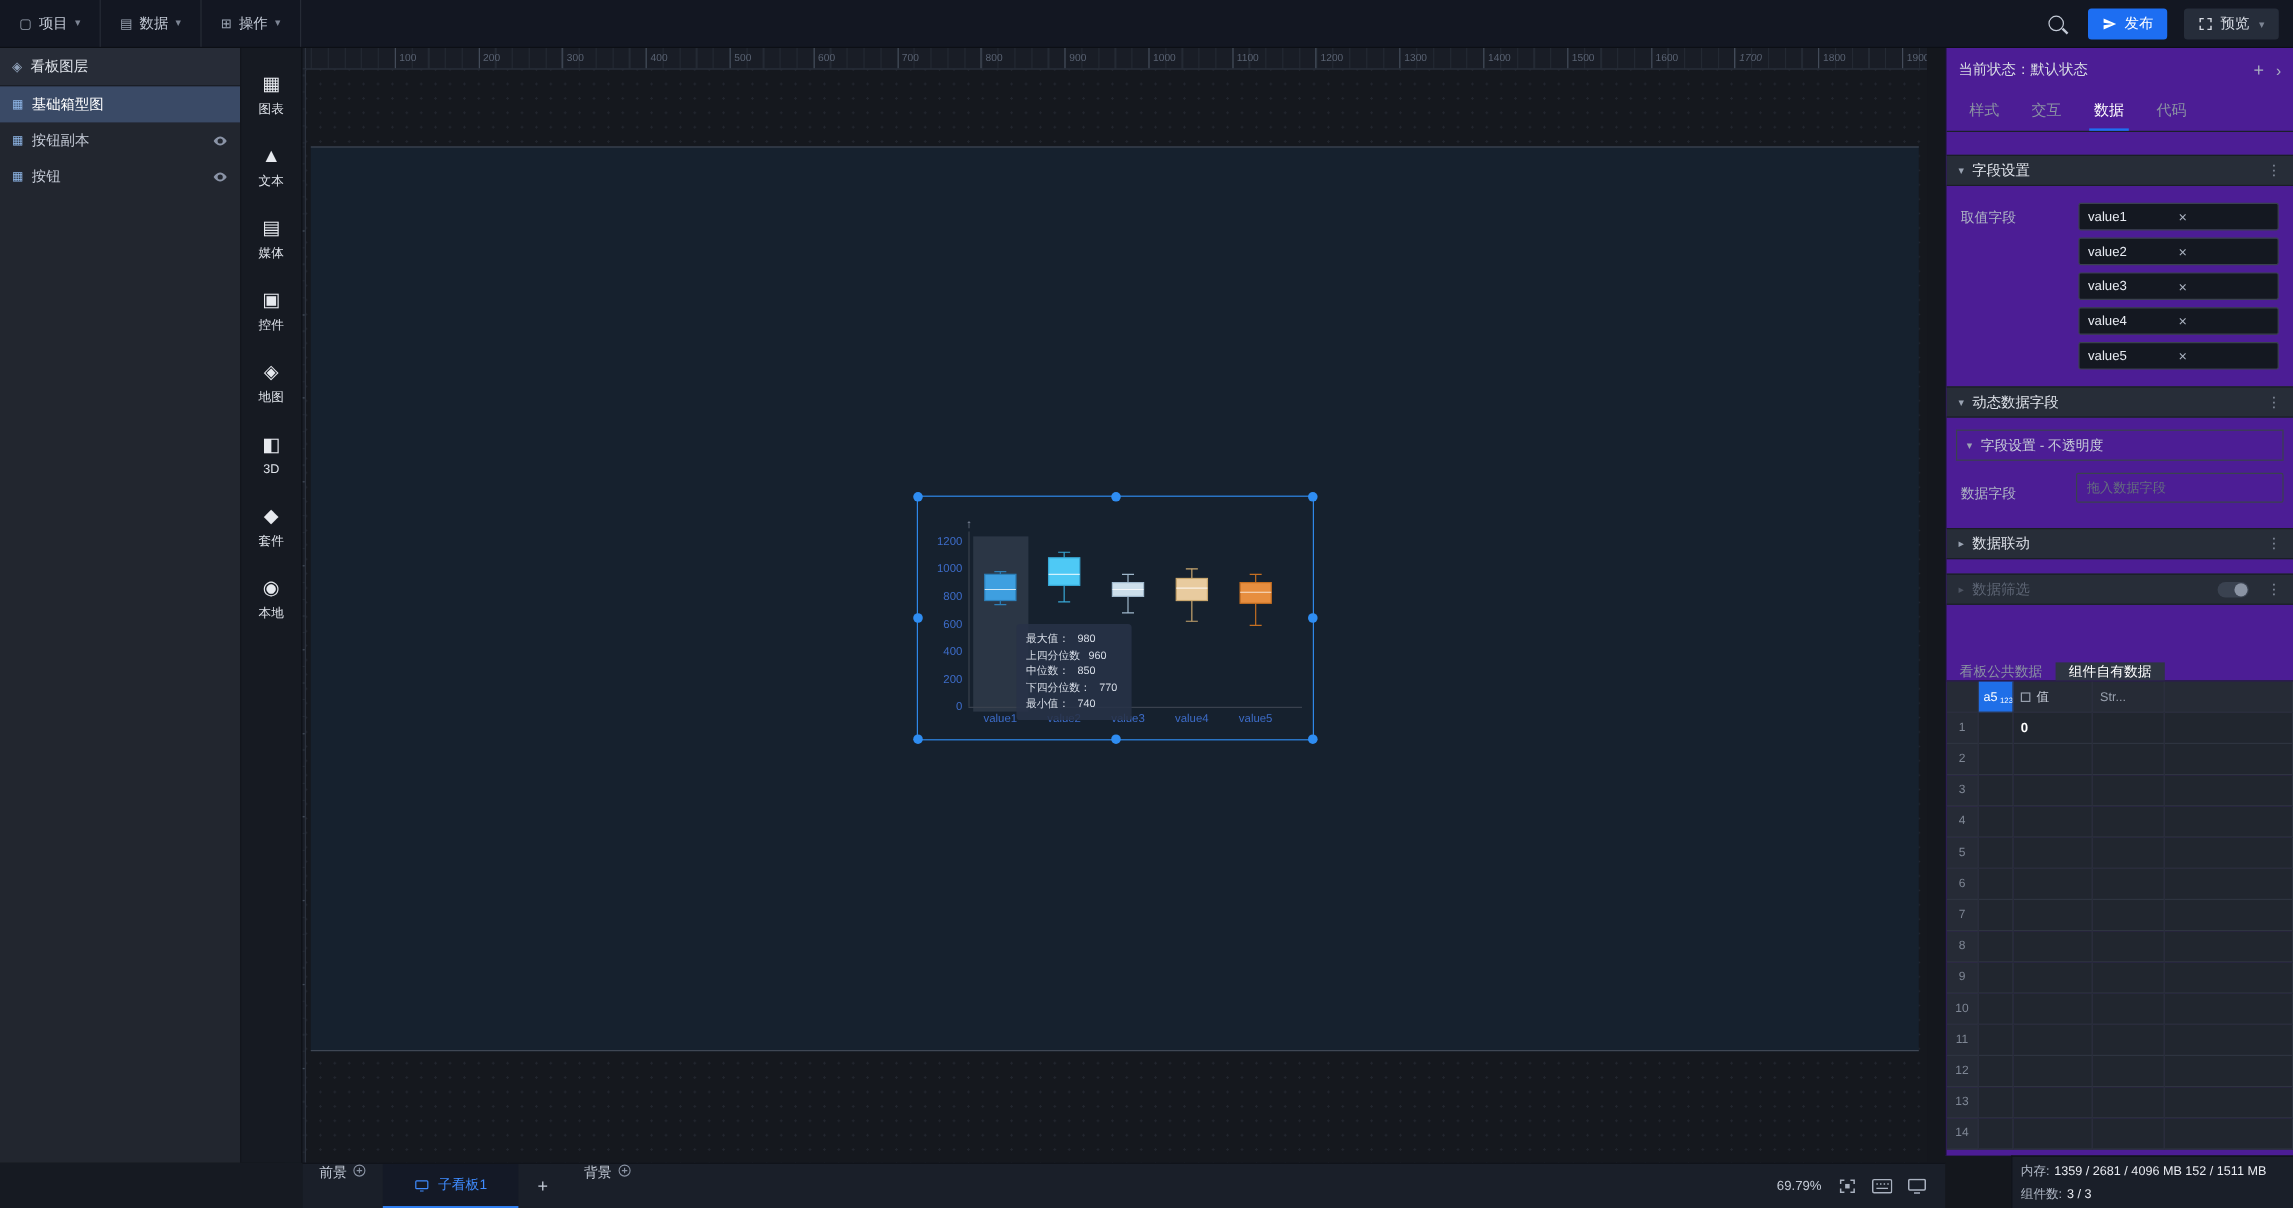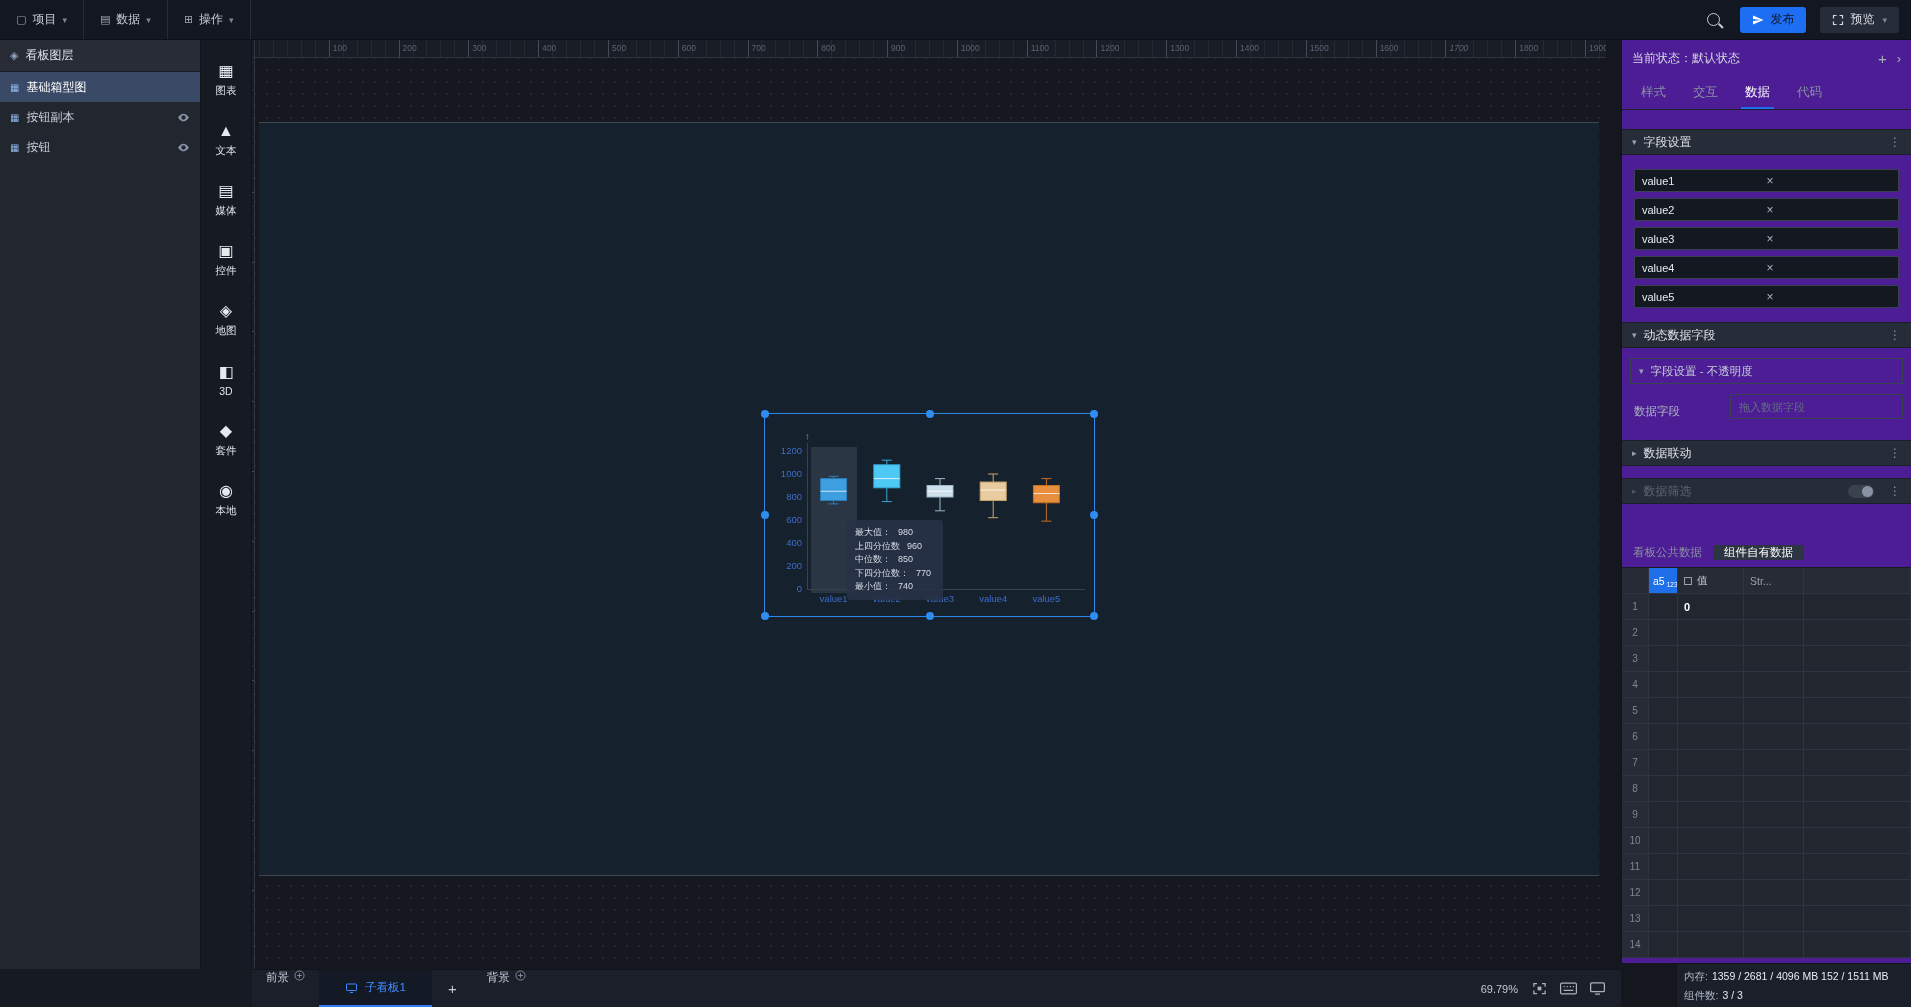--- a/index.html
+++ b/index.html
@@ -10,21 +10,21 @@
   
   .topbar{position:absolute;left:0;top:0;width:1911px;height:40px;background:#131722;display:flex;align-items:center;justify-content:space-between;border-bottom:1px solid #0c0f15;z-index:30}
   .menus{display:flex;align-items:center;height:100%}
   .menu-item{display:flex;align-items:center;gap:6px;padding:0 16px;height:100%;font-size:12px;color:#c3cad6;cursor:pointer;border-right:1px solid #262b36}
   .mi-icon{font-size:11px;color:#9aa3b2}
   .mi-caret{font-size:9px;color:#7d8594}
   .topbar-right{display:flex;align-items:center;gap:14px;padding-right:12px}
   .search{width:13px;height:13px;border:1.6px solid #c3cad6;border-radius:50%;position:relative;display:inline-block;margin-right:6px}
   .search::after{content:'';position:absolute;width:6px;height:1.6px;background:#c3cad6;transform:rotate(45deg);right:-5px;bottom:-2px}
   .btn{display:flex;align-items:center;gap:6px;height:26px;padding:0 12px;border-radius:3px;font-size:12px;border:none;cursor:pointer}
-  .btn-publish{background:#1d6ef2;color:#0f172a}
+  .btn-publish{background:#1d6ef2;color:#ffffff}
   .btn-preview{background:#262d3a;color:#d6dae2}
   .btn .mi-caret{margin-left:2px}
 
   
   .layers{position:absolute;left:0;top:40px;width:201px;height:929px;background:#22262f;border-right:1px solid #12151c;z-index:20}
   .layers-hdr{height:32px;display:flex;align-items:center;gap:7px;padding:0 10px;font-size:12px;color:#dfe3ea;background:#272c37;border-bottom:1px solid #181c24}
   .layers-hdr .lh-icon{color:#8fa0b8;font-size:11px}
   .layer-row{height:30px;display:flex;align-items:center;gap:7px;padding:0 10px;font-size:12px;color:#c6ccd8;cursor:pointer}
   .layer-row.sel{background:#3a4a66;color:#fff}
   .li-icon{font-size:10px;color:#8fb7e8}
@@ -81,21 +81,21 @@
   .subsection{margin:10px 8px 0;border:1px solid #3a424f;height:26px;display:flex;align-items:center;gap:7px;padding:0 8px;font-size:11.5px;color:#c6ccd8}
   .subsection .caret{font-size:9px;color:#9aa3b2}
   .df-row{margin:10px 8px 0 12px;display:flex;align-items:flex-end;gap:8px}
   .df-label{width:88px;font-size:11.5px;color:#aeb6c4}
   .df-input{flex:1;height:25px;background:transparent;border:1px solid #3a424f;border-radius:2px;color:#e8ebf2;font-size:11px;padding:0 8px;font-family:inherit}
   .df-input::placeholder{color:#646d7e}
   .hdr-linkage{margin-top:21px}
   .hdr-filter{margin-top:12px}
   .toggle{width:26px;height:13px;border-radius:7px;background:#3a4250;position:relative;cursor:pointer;margin-right:8px}
   .toggle::after{content:'';position:absolute;right:1px;top:1px;width:11px;height:11px;border-radius:50%;background:#8a93a3}
-  .data-tabs{margin-top:34px;height:30px;display:flex;align-items:center;border-bottom:1px solid #171b22}
+  .data-tabs{margin-top:34px;height:30px;display:flex;align-items:flex-end;border-bottom:1px solid #171b22}
   .data-tab{display:flex;align-items:center;padding:0 11px;font-size:11.5px;color:#8a92a2;cursor:pointer}
   .data-tab.active{background:#2e3542;color:#fff}
 
   
   .data-table{font-size:10.5px;color:#c6ccd8}
   .tr{display:grid;grid-template-columns:27px 29px 66px 60px 1fr}
   .tc{height:26px;display:flex;align-items:center;padding:0 6px;border-right:1px solid #2e3440;border-bottom:1px solid #2e3440;background:#21262f;overflow:hidden;white-space:nowrap}
   .tc.gut{background:#262b36;justify-content:center;color:#7e8694;font-size:10px;padding:0}
   .thead .tc{background:#262b36;color:#c6ccd8}
   .thead .tc.colsel{background:#1f6fe8;color:#fff;padding:0 4px}
@@ -394,20 +394,21 @@
         <span class="insp-tab">代码</span>
       </div>
 
     <div class="section-hdr first">
       <span class="caret">▾</span>
       <span>字段设置</span>
       <span class="sp"></span>
       <span class="more">⋮</span>
     </div>
     <div class="vf-block">
+      <div class="vf-label">取值字段</div>
       <div class="vf-list" id="vf-list">
           <div class="vf-input">
             <span>value1</span>
             <span class="vf-x">×</span>
           </div>
           <div class="vf-input">
             <span>value2</span>
             <span class="vf-x">×</span>
           </div>
           <div class="vf-input">

